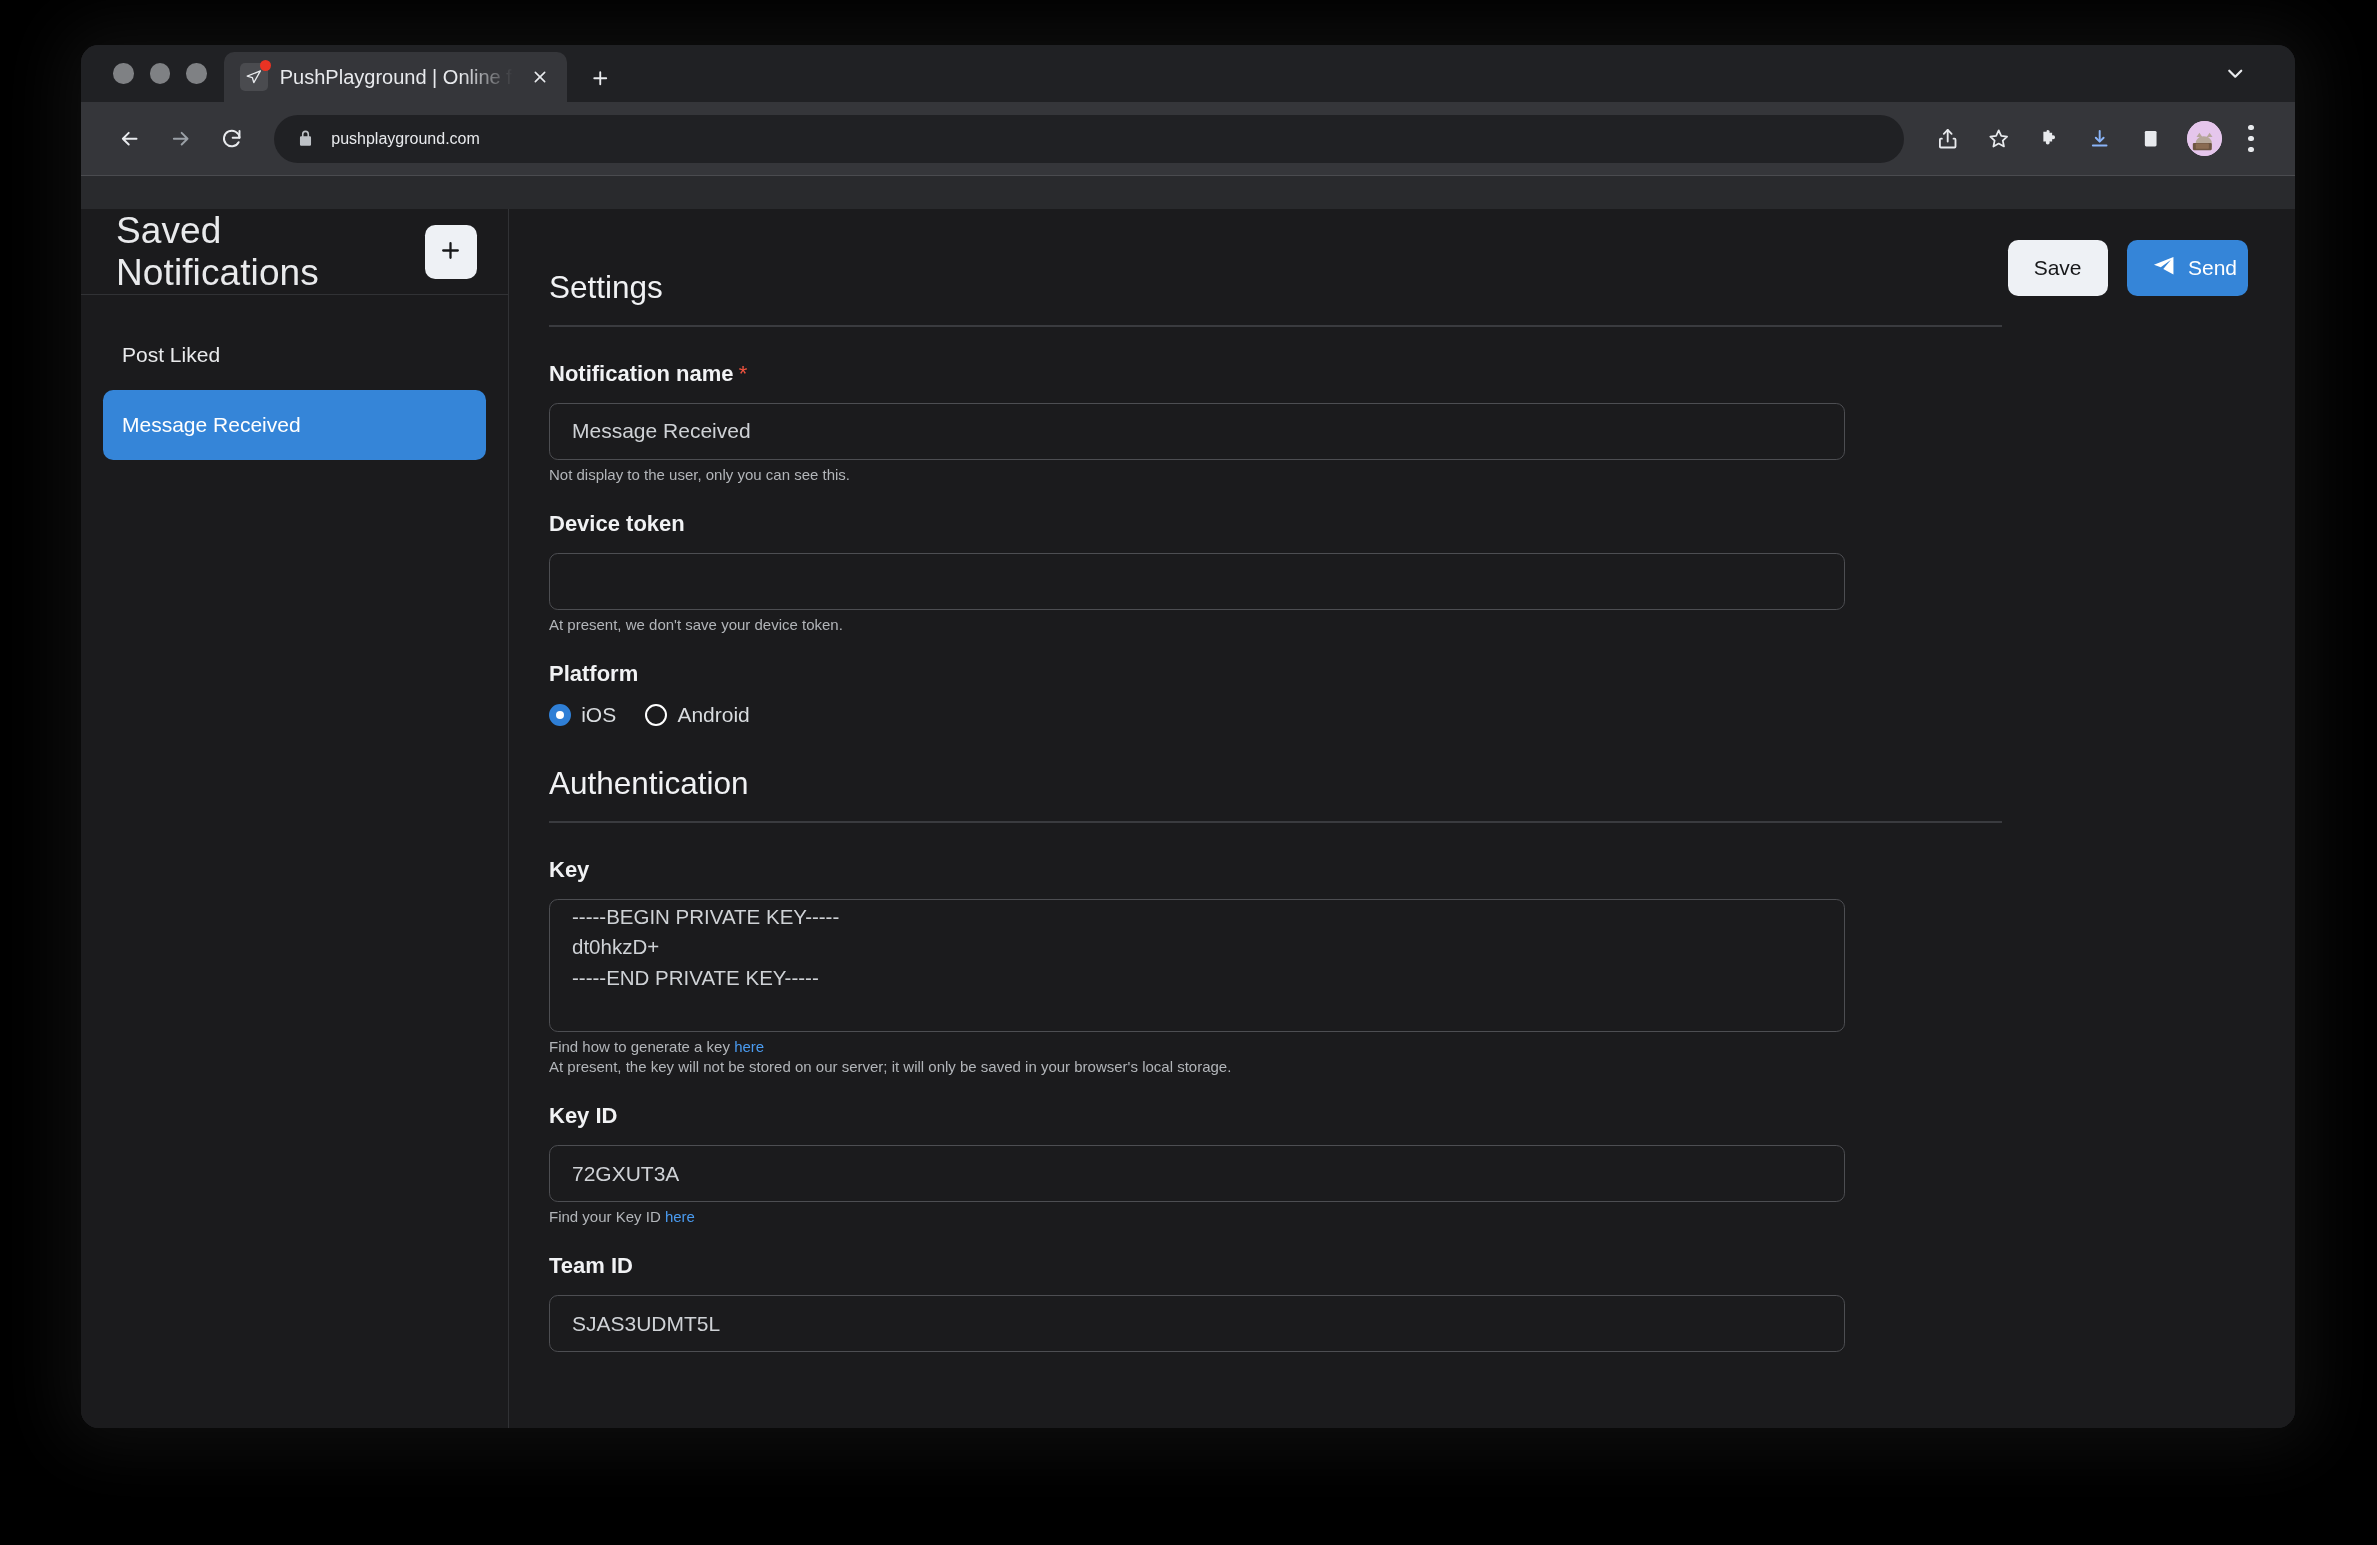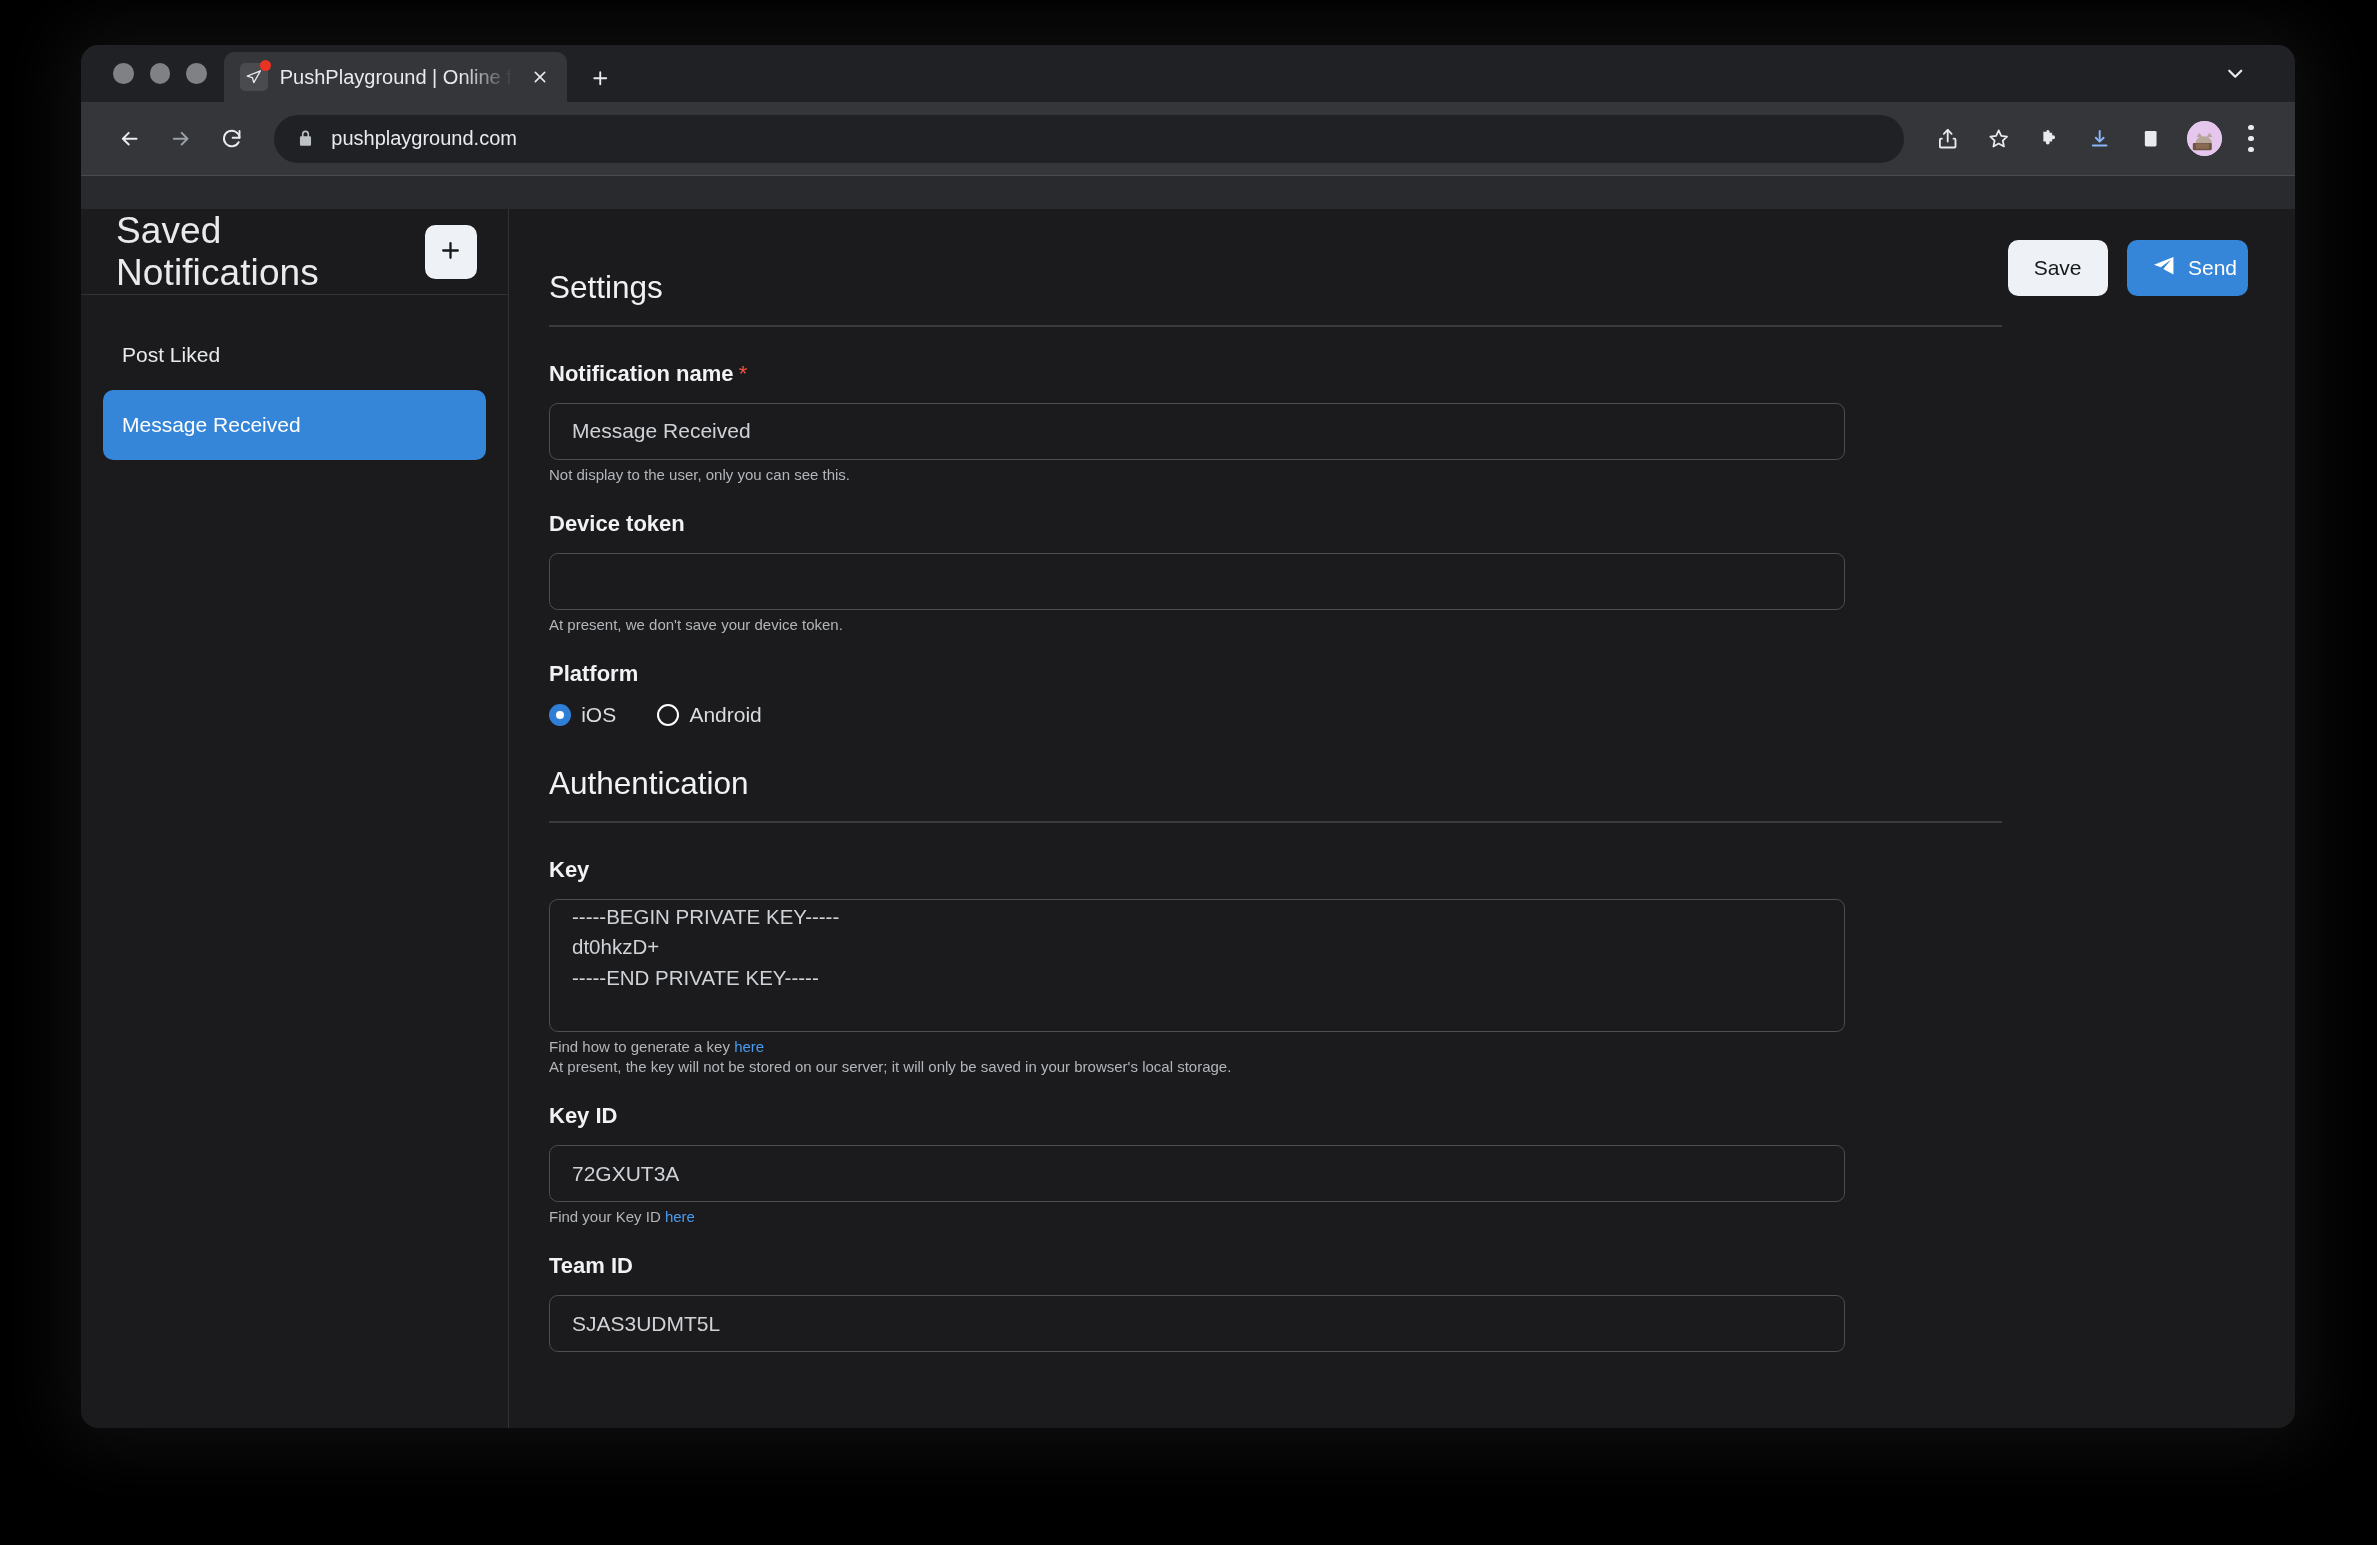--- a/index.html
+++ b/index.html
@@ -135,21 +135,21 @@
     border-radius: 24px;
     display: flex;
     align-items: center;
     padding: 0 22px;
     gap: 16px;
     min-width: 0;
   }
   .omnibox .lock { width: 19px; height: 19px; color: #bdc1c6; flex: 0 0 auto; }
   .omnibox .url {
     color: #e8eaed;
-    font-size: 20px;
+    font-size: 16px;
     white-space: nowrap;
     overflow: hidden;
   }
   .avatar {
     width: 35px; height: 35px;
     border-radius: 50%;
     background: #e5c6ec;
     flex: 0 0 auto;
     margin: 0 4.4px 0 7.3px;
     overflow: hidden;
@@ -299,21 +299,21 @@
     color: #b2b5b9;
     font-size: 15px;
     margin-top: 5px;
     margin-bottom: 26px;
     line-height: 1.35;
   }
   .helper a { color: #4a9bf0; text-decoration: none; }
   .radio-row {
     display: flex;
     align-items: center;
-    gap: 28px;
+    gap: 16px;
     margin-top: 4.4px;
     margin-bottom: 38px;
   }
   .radio {
     display: inline-flex;
     align-items: center;
     gap: 10.2px;
     color: #d9dcdf;
     font-size: 21px;
   }

